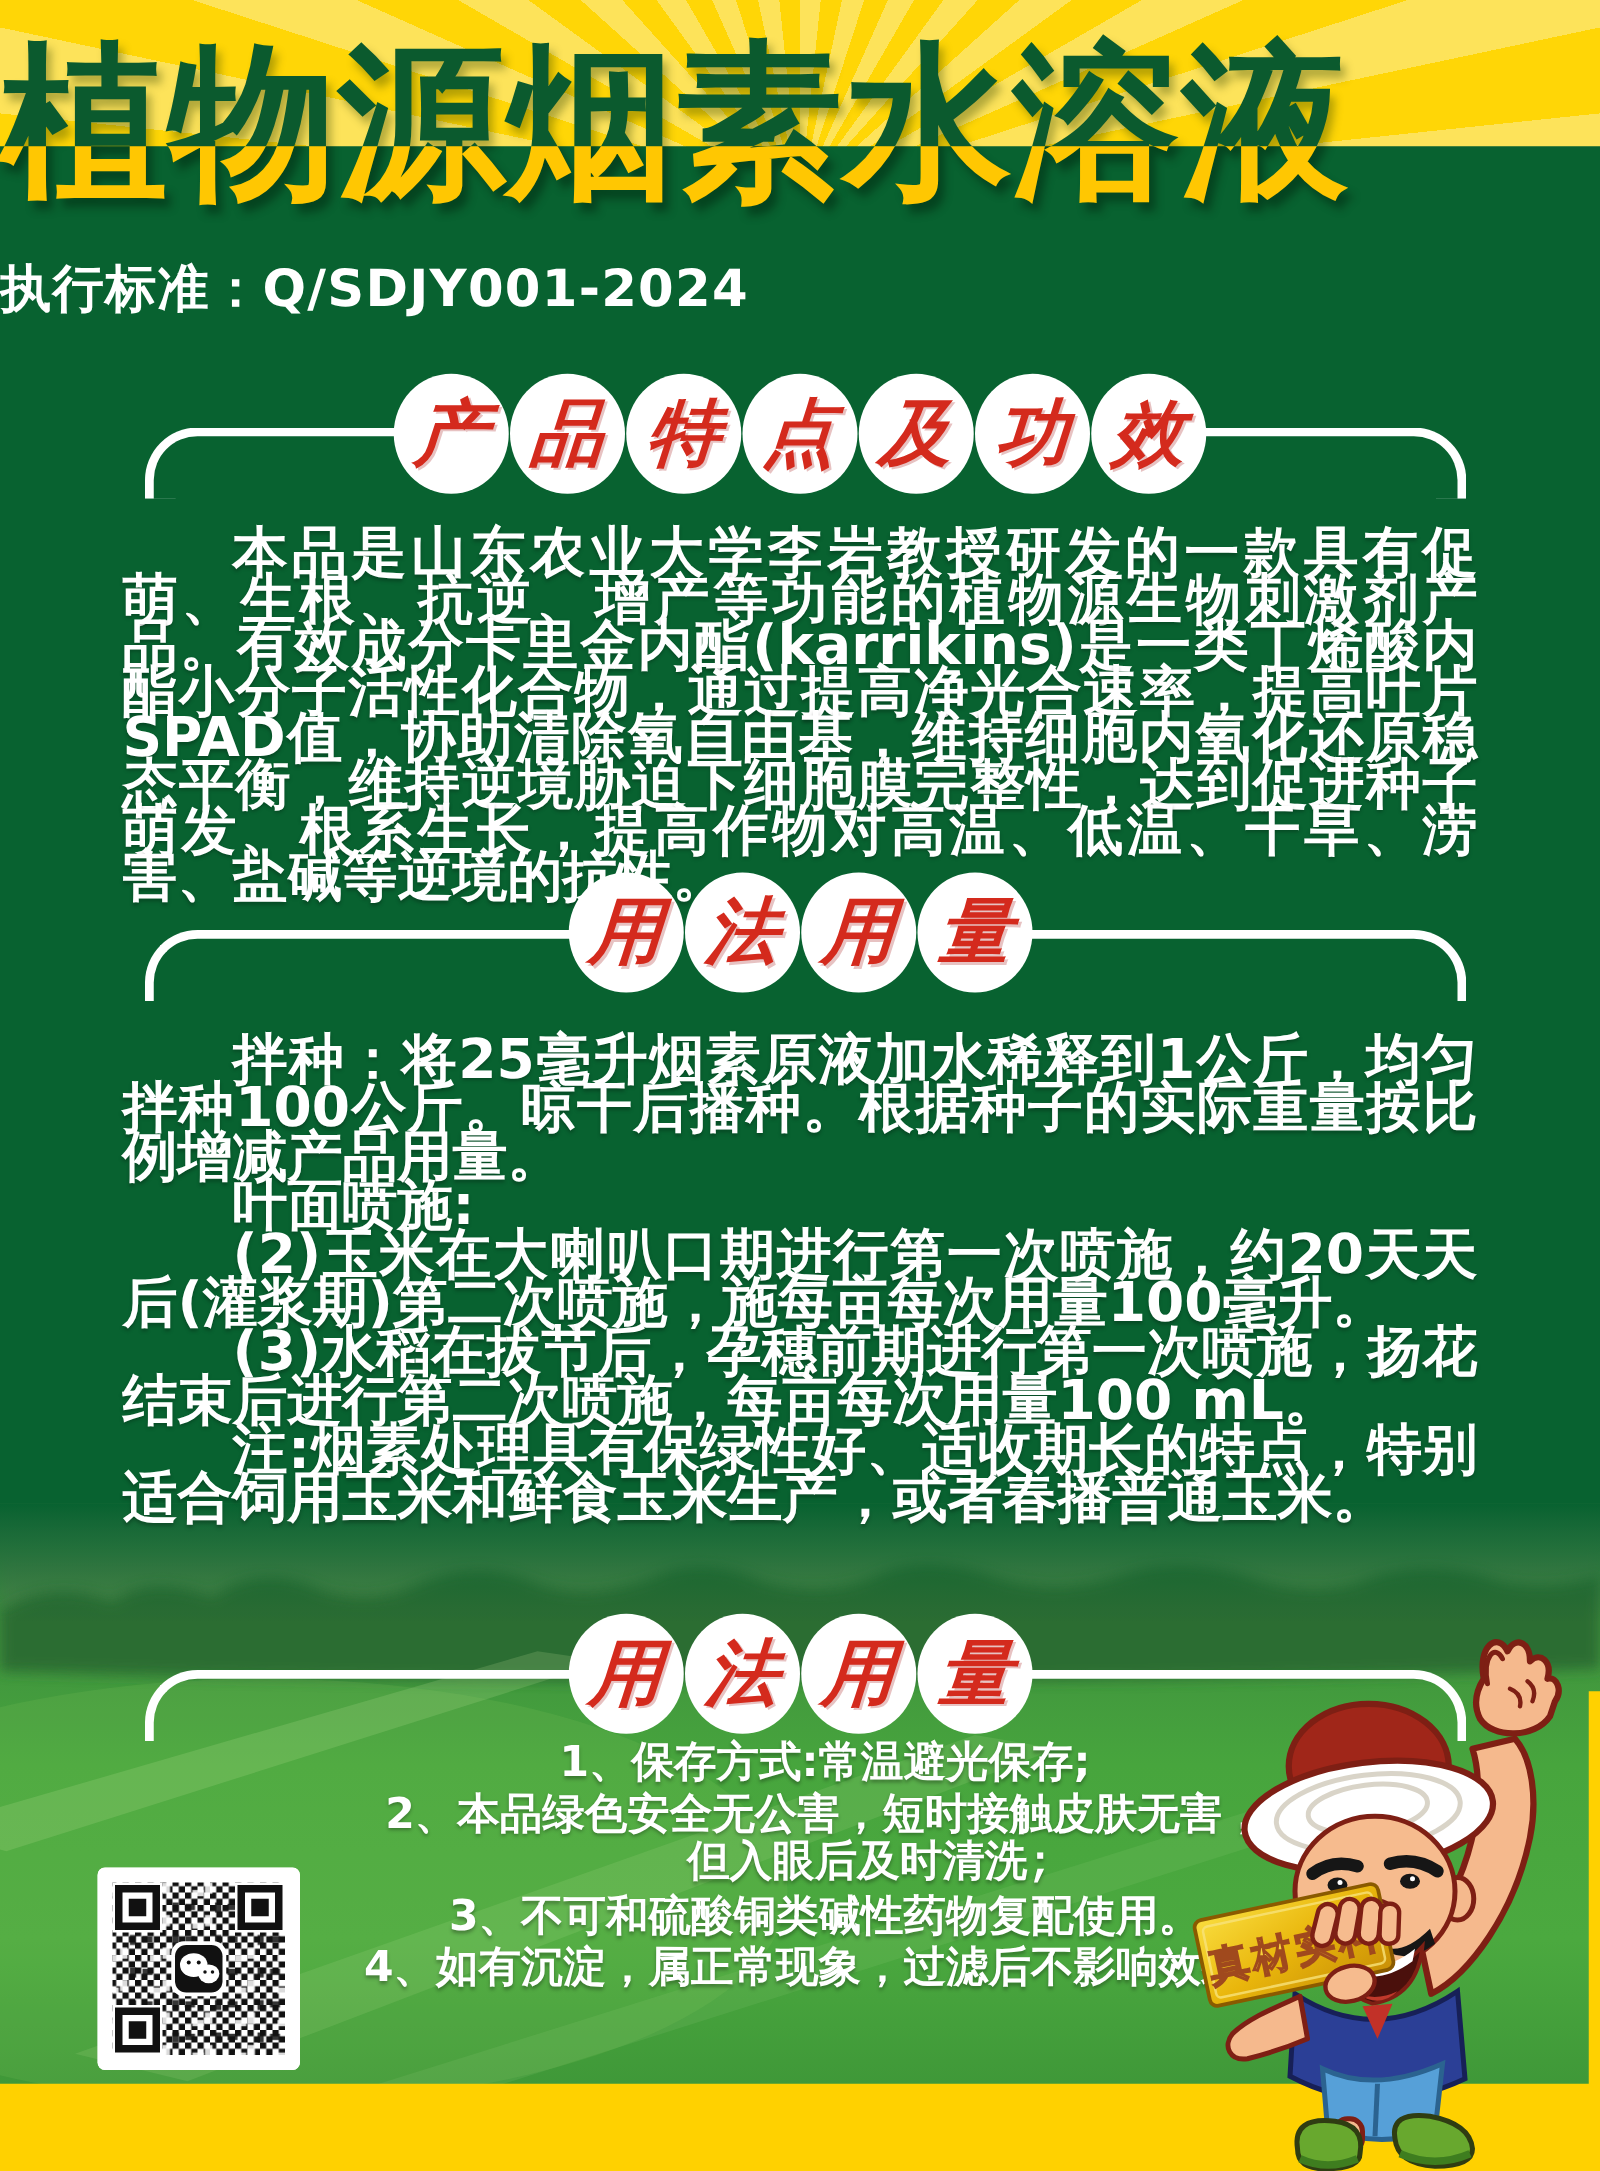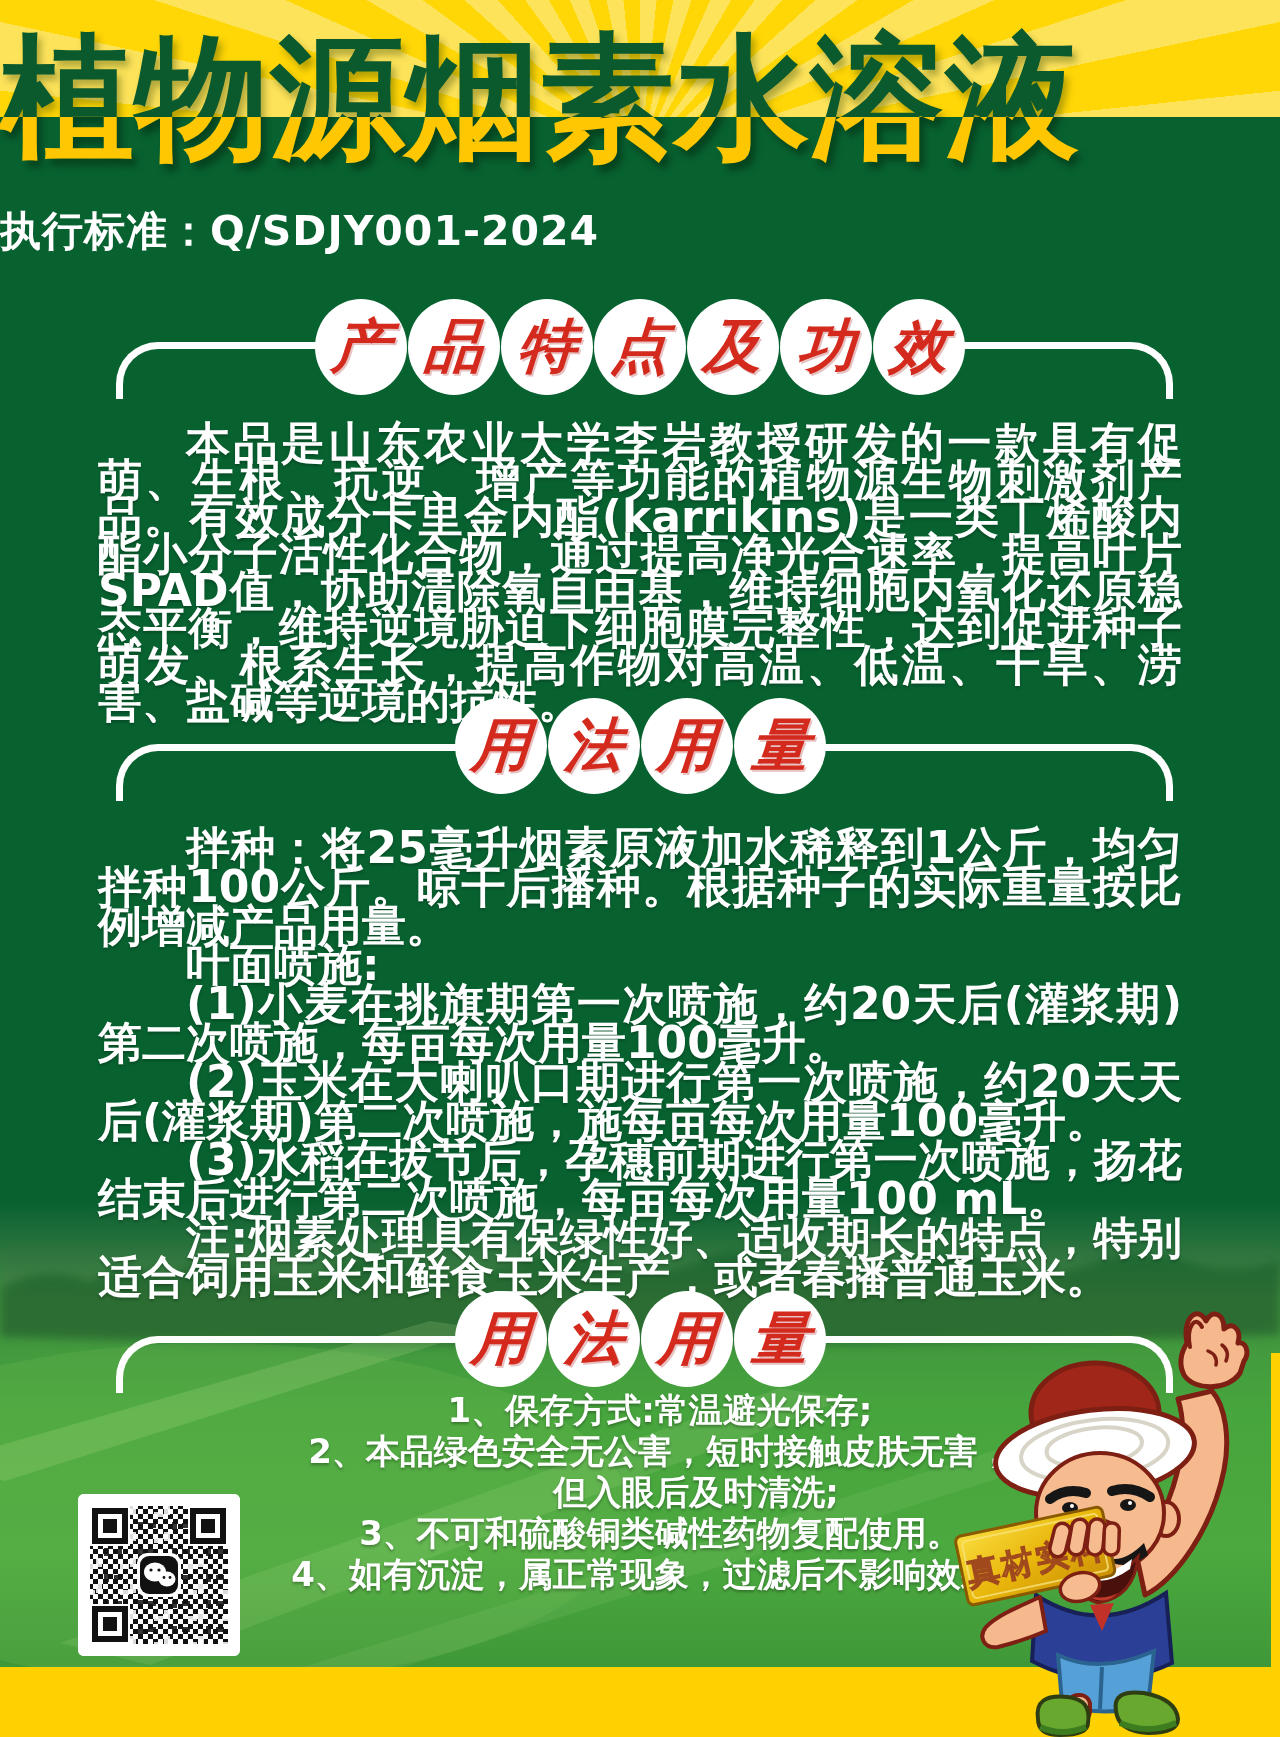--- a/index.html
+++ b/index.html
@@ -60,21 +60,21 @@
     font-size:44px;line-height:38px;font-weight:700;text-align:justify;
     text-shadow:0 2px 3px rgba(0,0,0,.25);
   }
   .body-block p{margin:0;text-indent:2em;}
   .block-features{top:424px;line-height:37px;}
   .block-usage{top:828px;line-height:39px;}
   
   .notes{left:280px;top:1390px;width:760px;z-index:4;color:#fff;
     font-size:34px;line-height:41px;font-weight:700;text-shadow:0 2px 3px rgba(0,0,0,.3);text-align:center;}
   .note-row{padding-left:72px;text-indent:-72px;}
-  .note-cont{padding-left:72px;text-indent:0;}
+  .note-cont{padding-left:72px;text-indent:0;font-family:Liberation Mono, monospace;}
   
   .photo{left:0;top:1203px;width:1280px;height:465px;z-index:1;}
   
   .qr-card{left:78px;top:1494px;width:162px;height:162px;background:#fff;border-radius:6px;z-index:5;}
   
   .mascot{left:940px;top:1295px;width:340px;height:442px;z-index:7;}
   
   .bottom-band{left:0;top:1667px;width:1280px;height:70px;background:#ffd100;z-index:5;}
   .right-sliver{left:1271px;top:1353px;width:9px;height:320px;background:#ffd100;z-index:2;}
 </style>
@@ -166,21 +166,20 @@
       <span class="oval-ch">用</span>
     </span>
     <span class="oval">
       <span class="oval-ch">量</span>
     </span>
   </div>
 
 <div class="abs body-block block-usage">
   <p>拌种：将25毫升烟素原液加水稀释到1公斤，均匀拌种100公斤。晾干后播种。根据种子的实际重量按比例增减产品用量。</p>
   <p>叶面喷施:</p>
-  <p>(1)小麦在挑旗期第一次喷施，约20天后(灌浆期)第二次喷施，每亩每次用量100毫升。</p>
   <p>(2)玉米在大喇叭口期进行第一次喷施，约20天天后(灌浆期)第二次喷施，施每亩每次用量100毫升。</p>
   <p>(3)水稻在拔节后，孕穗前期进行第一次喷施，扬花结束后进行第二次喷施，每亩每次用量100 mL。</p>
   <p>注:烟素处理具有保绿性好、适收期长的特点，特别适合饲用玉米和鲜食玉米生产，或者春播普通玉米。</p>
 </div>
 
 <div class="abs brk brk-left brk3l"></div>
 <div class="abs brk brk-right brk3r"></div>
 <div class="abs heading-row heading-3">
     <span class="oval">
       <span class="oval-ch">用</span>

